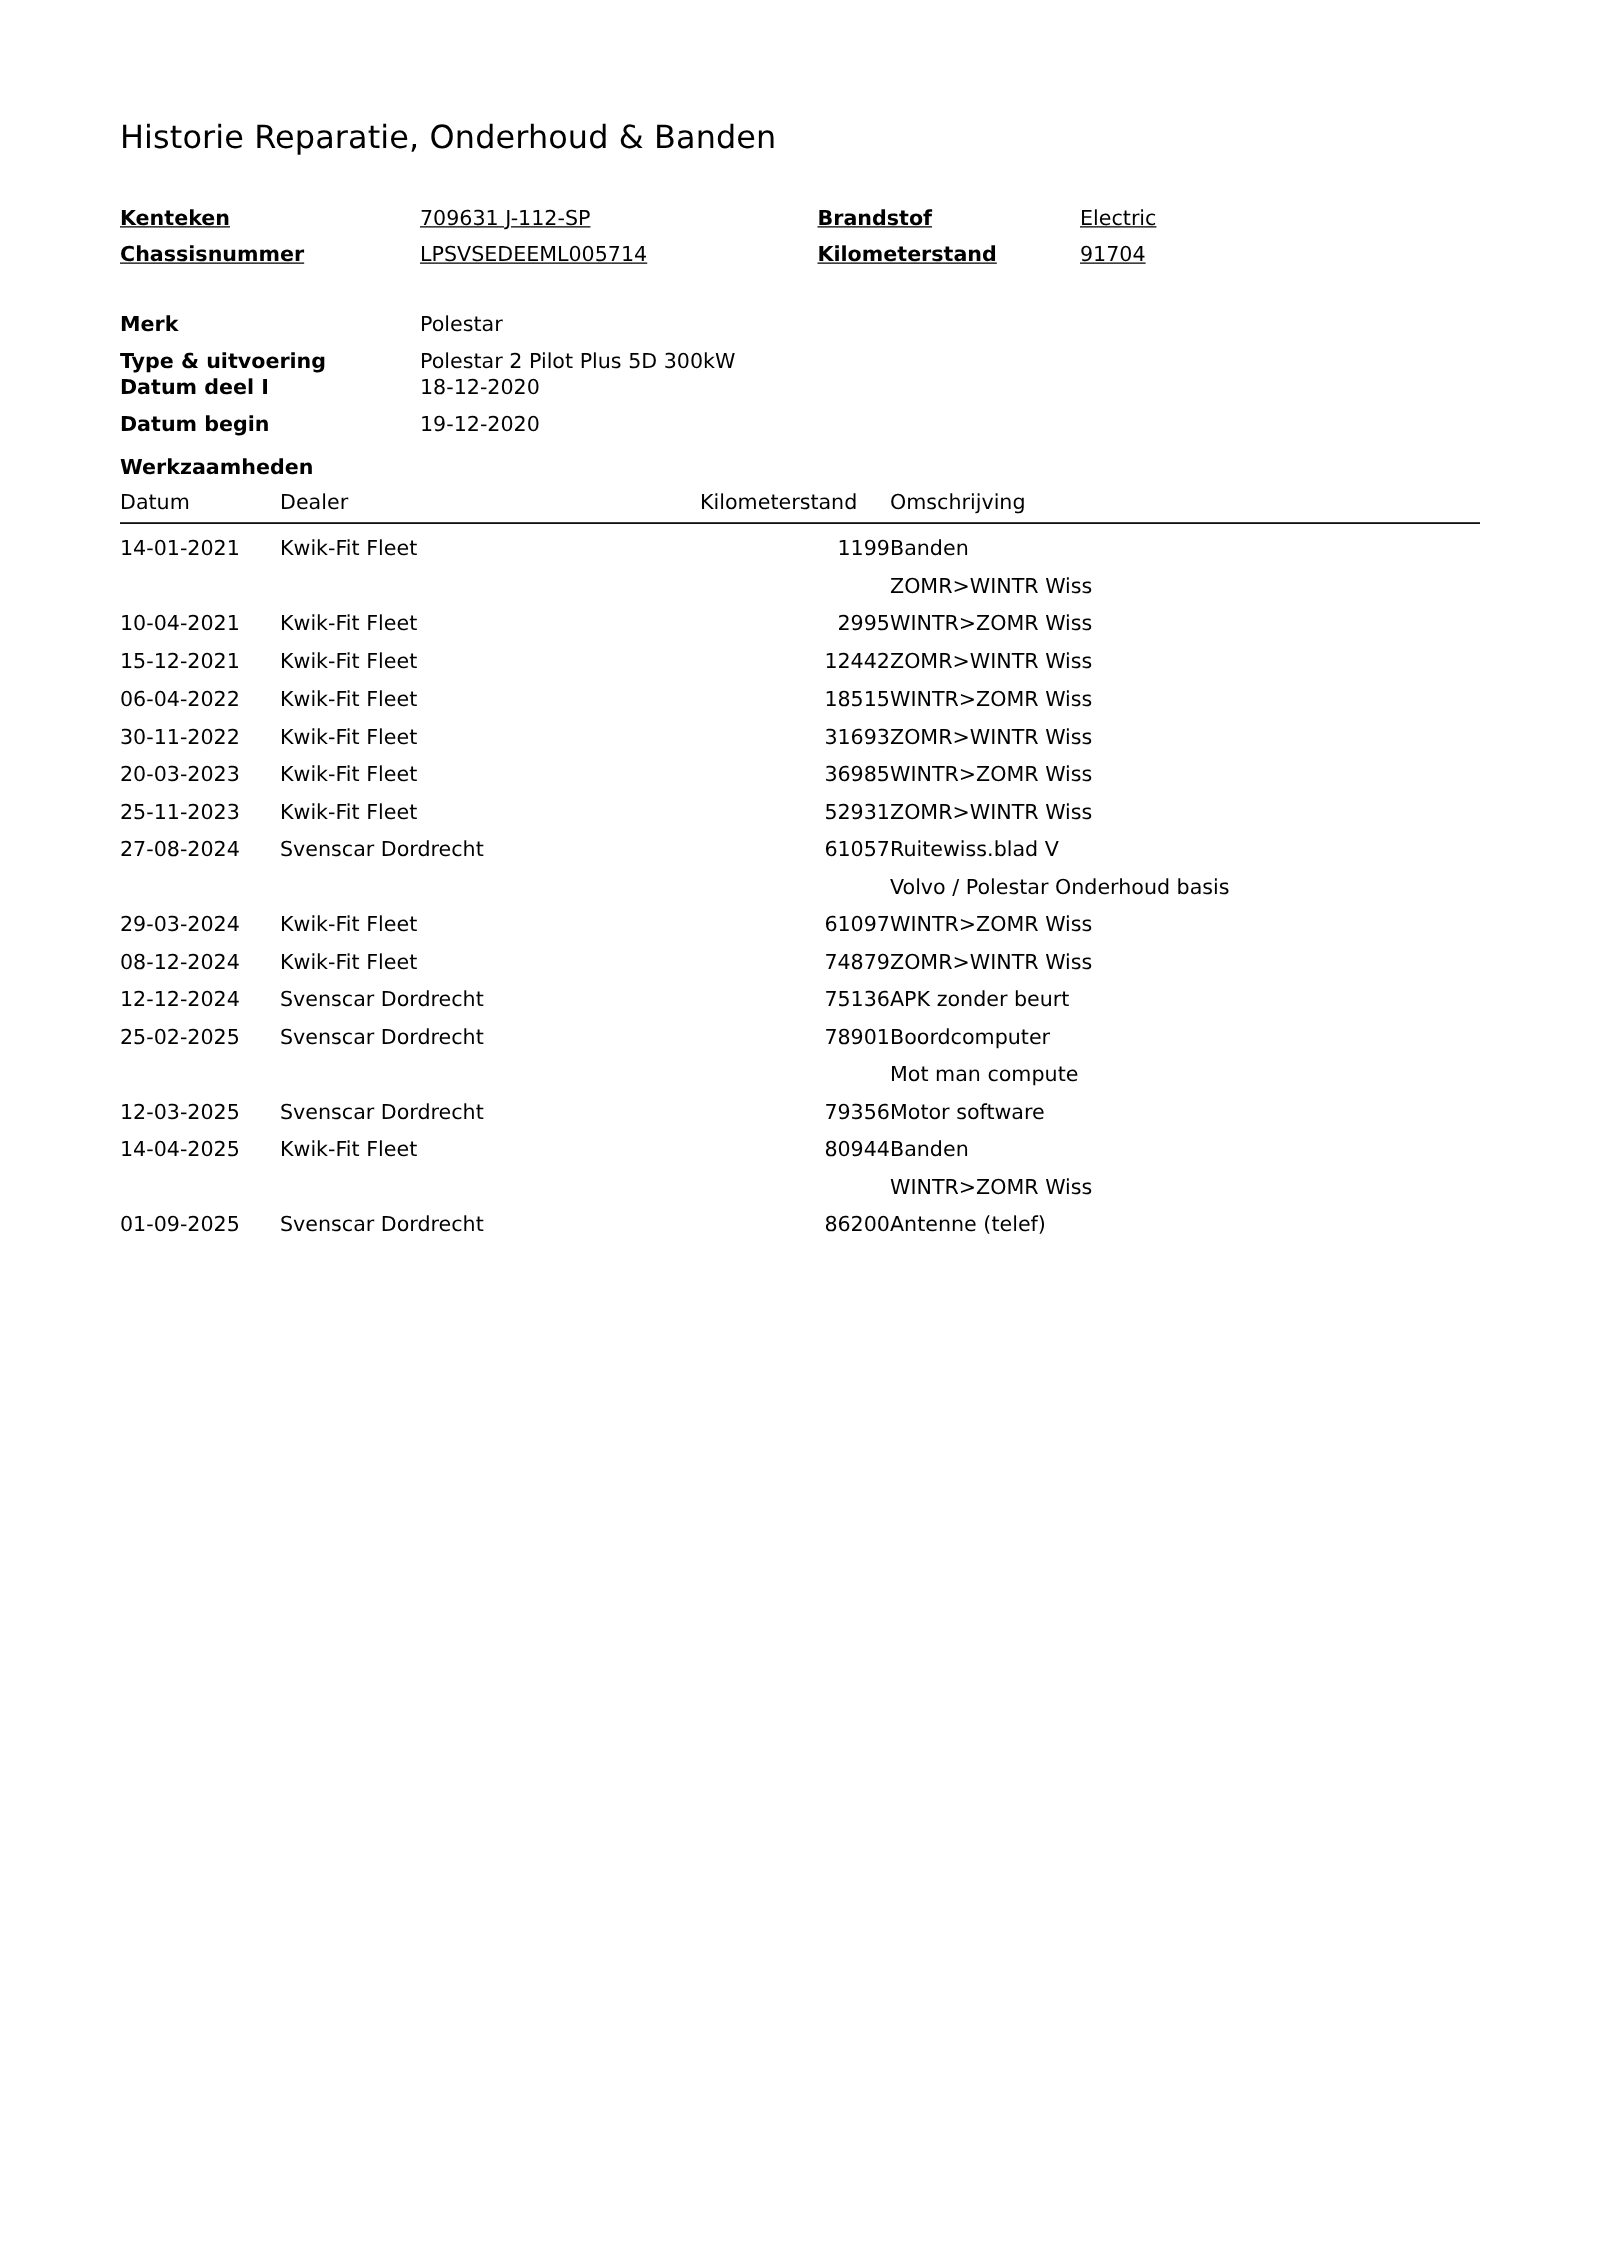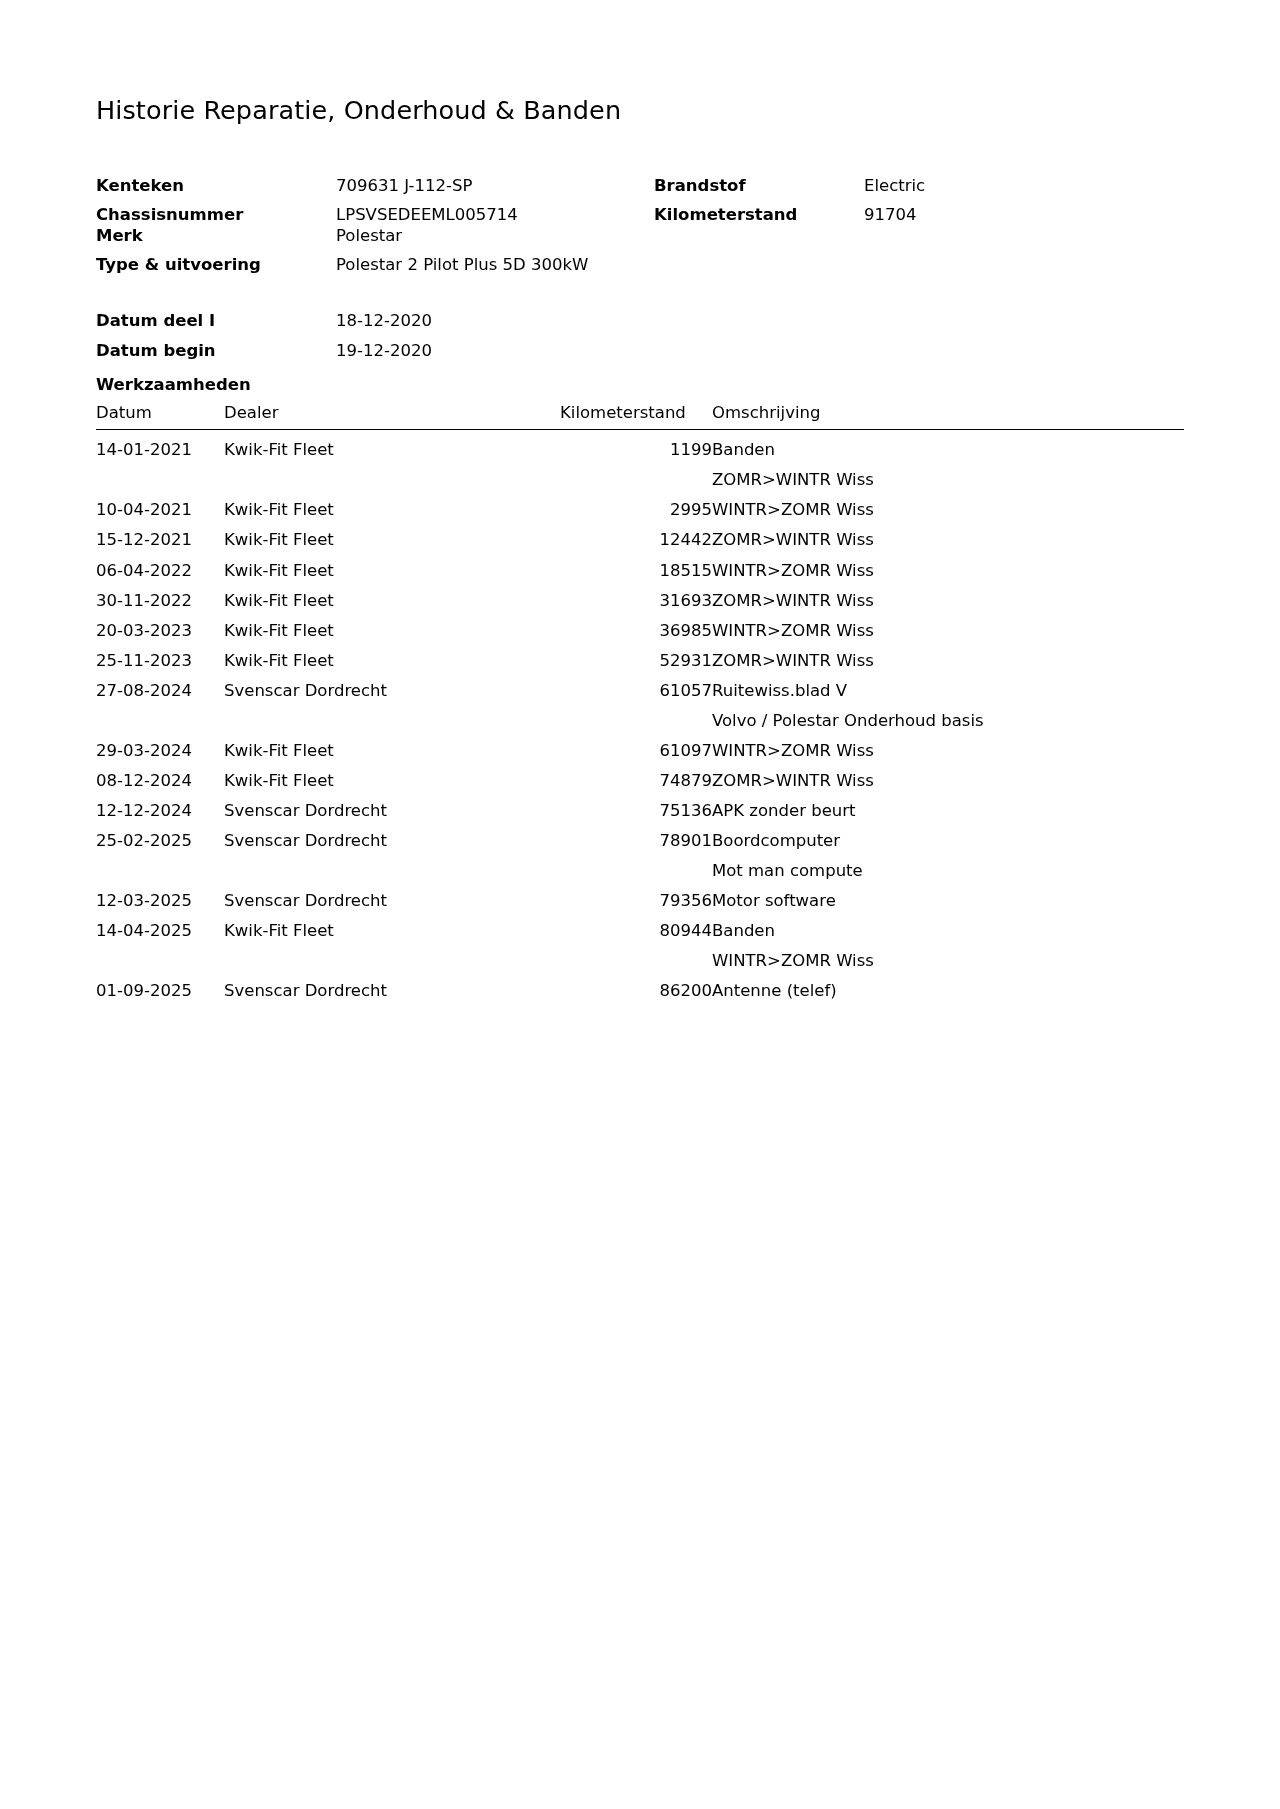--- a/index.html
+++ b/index.html
@@ -23,47 +23,48 @@
   }
   h1.doc-title {
     font-size: 25.5px;
     font-weight: normal;
     letter-spacing: 0.1px;
     margin: 0 0 0 0;
     padding: 0;
     line-height: 1.2;
   }
   .meta {
-    margin-top: 50px;
+    margin-top: 39px;
+    text-decoration: underline;
   }
   .meta-grid {
     display: grid;
     grid-template-columns: 240px 318px 210px auto;
     row-gap: 9px;
     font-size: 16.5px;
     line-height: 1.25;
   }
   .meta-grid .lbl {
     font-weight: bold;
   }
   .meta-grid .val {
     font-weight: normal;
   }
   .meta-block-2 {
+    margin-top: 35px;
   }
   .meta-grid2 {
     display: grid;
     grid-template-columns: 240px auto;
     row-gap: 9px;
     font-size: 16.5px;
     line-height: 1.25;
   }
   .meta-grid2 .lbl { font-weight: bold; }
   .meta-block-3 {
-    margin-top: 35px;
   }
   .section-title {
     margin-top: 14px;
     font-size: 16.5px;
     font-weight: bold;
   }
   table.works {
     margin-top: 9px;
     border-collapse: collapse;
     width: 1088px;

